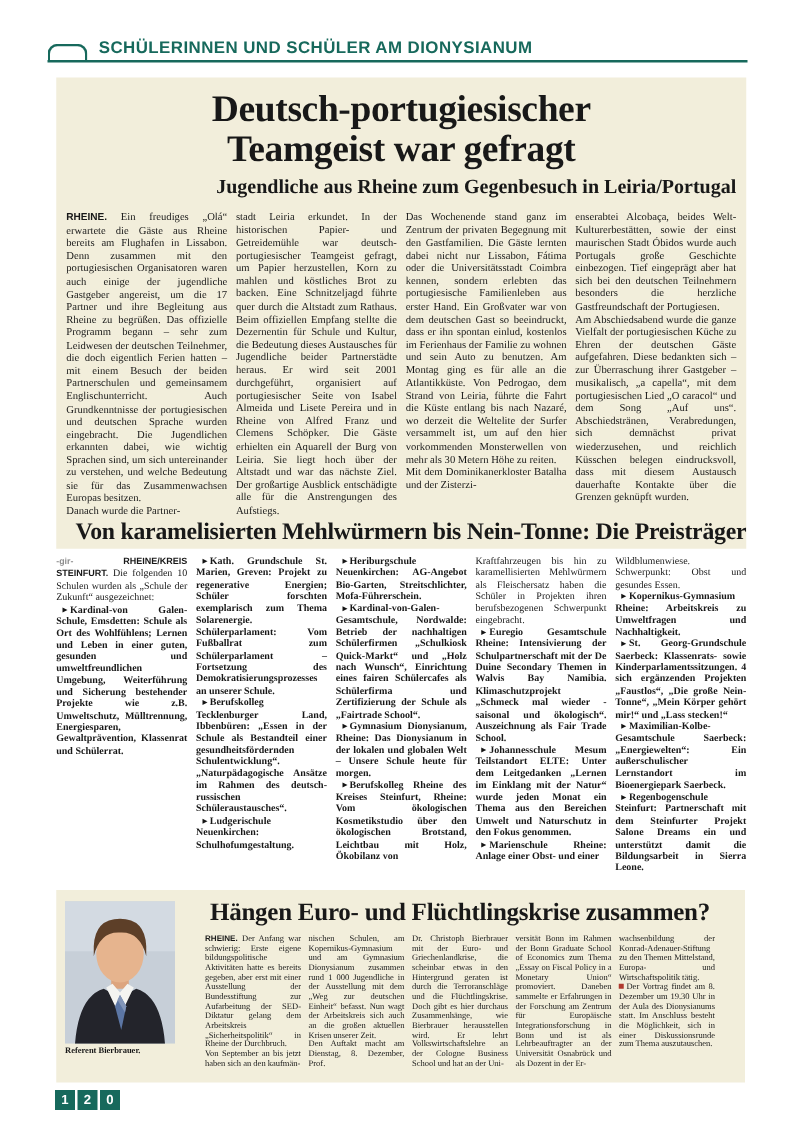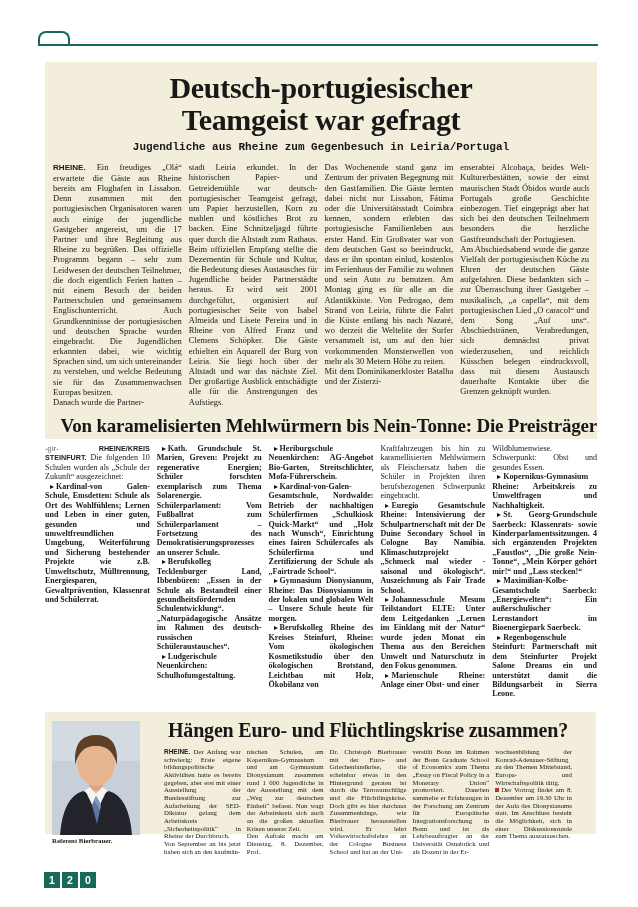--- a/index.html
+++ b/index.html
@@ -19,43 +19,43 @@
   
   .hdr{position:absolute;left:38px;top:31px;width:560px;}
   .hdr-row{display:flex;align-items:flex-end;}
   .hdr-tab{width:32px;height:13px;border:2px solid var(--green);border-bottom:none;border-radius:8px 8px 0 0;}
   .hdr-title{
     font-family:"Liberation Sans", sans-serif;font-weight:bold;font-size:13.5px;
     color:var(--green);margin-left:9px;letter-spacing:.35px;line-height:1;padding-bottom:3px;white-space:nowrap;
   }
   .hdr-rule{height:2px;background:var(--green);}
   
-  .body-cols{display:flex;justify-content:flex-end;}
+  .body-cols{display:flex;}
   .col{flex:1;text-align:justify;}
   .flow{white-space:pre-line;}
   .lead{font-family:"Liberation Sans", sans-serif;font-weight:bold;font-size:.95em;}
   .cont{margin:0;}
   .it{margin:0;text-indent:5px;font-weight:bold;}
   .tri{display:inline-block;width:0;height:0;border-left:4px solid #141414;border-top:2.8px solid transparent;border-bottom:2.8px solid transparent;margin-right:2px;}
   .kick{color:#8f8f8f;font-family:"Liberation Sans", sans-serif;font-weight:bold;font-size:.88em;}
   .loc{font-family:"Liberation Sans", sans-serif;font-weight:bold;font-size:.9em;}
   .redsq{display:inline-block;width:4px;height:4px;background:var(--red);margin-right:2px;}
   
   .a1{position:absolute;left:45px;top:62px;width:552px;height:377px;background:var(--beige);padding:10px 8px 0;}
   .a1 h1{text-align:center;font-size:30px;line-height:1.07;font-weight:bold;letter-spacing:-.3px;}
-  .a1 .sub{text-align:center;font-weight:bold;font-size:11px;margin-top:5px;font-family:Liberation Mono, monospace;}
+  .a1 .sub{text-align:right;font-weight:bold;font-size:16px;margin-top:5px;}
   .a1 .body-cols{gap:7px;margin-top:9px;}
   .a1 .col{font-size:8.5px;line-height:1.2;}
   
   .a2{position:absolute;left:45px;top:415px;width:552px;}
   .a2 h2{text-align:right;font-size:19px;font-weight:bold;white-space:nowrap;letter-spacing:-.2px;}
   .a2 .body-cols{gap:7px;margin-top:7px;}
   .a2 .col{font-size:8px;line-height:1.18;}
   
-  .a3{position:absolute;left:45px;top:712px;width:551px;height:122px;background:var(--beige);padding:7px 24px;}
+  .a3{position:absolute;left:45px;top:712px;width:551px;height:154px;background:var(--beige);padding:7px 24px;}
   .a3-photo{position:absolute;left:7px;top:9px;width:88px;}
   .a3-photo svg{display:block;width:88px;height:114px;}
   .a3-cap{font-weight:bold;font-size:6.8px;margin-top:2px;}
   .a3-right{margin-left:95px;}
   .a3 h2{text-align:center;font-size:20px;font-weight:bold;white-space:nowrap;letter-spacing:-.2px;}
   .a3 .sub{text-align:center;font-weight:bold;font-size:8.3px;margin-top:3px;white-space:nowrap;}
   .a3 .body-cols{gap:6px;margin-top:6px;}
   .a3 .col{font-size:6.8px;line-height:1.13;}
   
   .pagenum{position:absolute;left:44px;top:872px;display:flex;gap:2px;}
@@ -63,20 +63,21 @@
       font-weight:bold;font-size:10.5px;display:flex;align-items:center;justify-content:center;}
 </style>
 </head>
 <body>
 
 <div>
 
   <div class="hdr">
     <div class="hdr-row">
       <div class="hdr-tab"></div>
+      <div class="hdr-title">SCHÜLERINNEN UND SCHÜLER AM DIONYSIANUM</div>
     </div>
     <div class="hdr-rule"></div>
   </div>
 
   <div class="a1">
     <h1><span>Deutsch-portugiesischer</span><br><span>Teamgeist war gefragt</span></h1>
     <div class="sub">Jugendliche aus Rheine zum Gegenbesuch in Leiria/Portugal</div>
     <div class="body-cols">
       <div class="col"><b class="lead">RHEINE.</b> <span class="flow">Ein freudiges „Olá“ erwartete die Gäste aus Rheine bereits am Flughafen in Lissabon. Denn zusammen mit den portugiesischen Organisatoren waren auch einige der jugendliche Gastgeber angereist, um die 17 Partner und ihre Begleitung aus Rheine zu begrüßen. Das offizielle Programm begann – sehr zum Leidwesen der deutschen Teilnehmer, die doch eigentlich Ferien hatten – mit einem Besuch der beiden Partnerschulen und gemeinsamem Englischunterricht. Auch Grundkenntnisse der portugiesischen und deutschen Sprache wurden eingebracht. Die Jugendlichen erkannten dabei, wie wichtig Sprachen sind, um sich untereinander zu verstehen, und welche Bedeutung sie für das Zusammenwachsen Europas besitzen.
 Danach wurde die Partner-</span></div>
@@ -101,21 +102,21 @@
         <p class="it"><span class="tri"></span><b>Ludgerischule Neuenkirchen:</b> <span class="flow">Schulhofumgestaltung.</span></p>
       </div>
       <div class="col">
         <p class="it"><span class="tri"></span><b>Heriburgschule Neuenkirchen:</b> <span class="flow">AG-Angebot Bio-Garten, Streitschlichter, Mofa-Führerschein.</span></p>
         <p class="it"><span class="tri"></span><b>Kardinal-von-Galen-Gesamtschule, Nordwalde:</b> <span class="flow">Betrieb der nachhaltigen Schülerfirmen „Schulkiosk Quick-Markt“ und „Holz nach Wunsch“, Einrichtung eines fairen Schülercafes als Schülerfirma und Zertifizierung der Schule als „Fairtrade School“.</span></p>
         <p class="it"><span class="tri"></span><b>Gymnasium Dionysianum, Rheine:</b> <span class="flow">Das Dionysianum in der lokalen und globalen Welt – Unsere Schule heute für morgen.</span></p>
         <p class="it"><span class="tri"></span><b>Berufskolleg Rheine des Kreises Steinfurt, Rheine:</b> <span class="flow">Vom ökologischen Kosmetikstudio über den ökologischen Brotstand, Leichtbau mit Holz, Ökobilanz von</span></p>
       </div>
       <div class="col">
         <p class="cont"><span class="flow">Kraftfahrzeugen bis hin zu karamellisierten Mehlwürmern als Fleischersatz haben die Schüler in Projekten ihren berufsbezogenen Schwerpunkt eingebracht.</span></p>
-        <p class="it"><span class="tri"></span><b>Euregio Gesamtschule Rheine:</b> <span class="flow">Intensivierung der Schulpartnerschaft mit der De Duine Secondary School in Cologne Bay Namibia. Klimaschutzprojekt „Schmeck mal wieder - saisonal und ökologisch“. Auszeichnung als Fair Trade School.</span></p>
+        <p class="it"><span class="tri"></span><b>Euregio Gesamtschule Rheine:</b> <span class="flow">Intensivierung der Schulpartnerschaft mit der De Duine Secondary Themen in Walvis Bay Namibia. Klimaschutzprojekt „Schmeck mal wieder - saisonal und ökologisch“. Auszeichnung als Fair Trade School.</span></p>
         <p class="it"><span class="tri"></span><b>Johannesschule Mesum Teilstandort ELTE:</b> <span class="flow">Unter dem Leitgedanken „Lernen im Einklang mit der Natur“ wurde jeden Monat ein Thema aus den Bereichen Umwelt und Naturschutz in den Fokus genommen.</span></p>
         <p class="it"><span class="tri"></span><b>Marienschule Rheine:</b> <span class="flow">Anlage einer Obst- und einer</span></p>
       </div>
       <div class="col">
         <p class="cont"><span class="flow">Wildblumenwiese. Schwerpunkt: Obst und gesundes Essen.</span></p>
         <p class="it"><span class="tri"></span><b>Kopernikus-Gymnasium Rheine:</b> <span class="flow">Arbeitskreis zu Umweltfragen und Nachhaltigkeit.</span></p>
         <p class="it"><span class="tri"></span><b>St. Georg-Grundschule Saerbeck:</b> <span class="flow">Klassenrats- sowie Kinderparlamentssitzungen. 4 sich ergänzenden Projekten „Faustlos“, „Die große Nein-Tonne“, „Mein Körper gehört mir!“ und „Lass stecken!“</span></p>
         <p class="it"><span class="tri"></span><b>Maximilian-Kolbe-Gesamtschule Saerbeck:</b> <span class="flow">„Energiewelten“: Ein außerschulischer Lernstandort im Bioenergiepark Saerbeck.</span></p>
         <p class="it"><span class="tri"></span><b>Regenbogenschule Steinfurt:</b> <span class="flow">Partnerschaft mit dem Steinfurter Projekt Salone Dreams ein und unterstützt damit die Bildungsarbeit in Sierra Leone.</span></p>
       </div>

